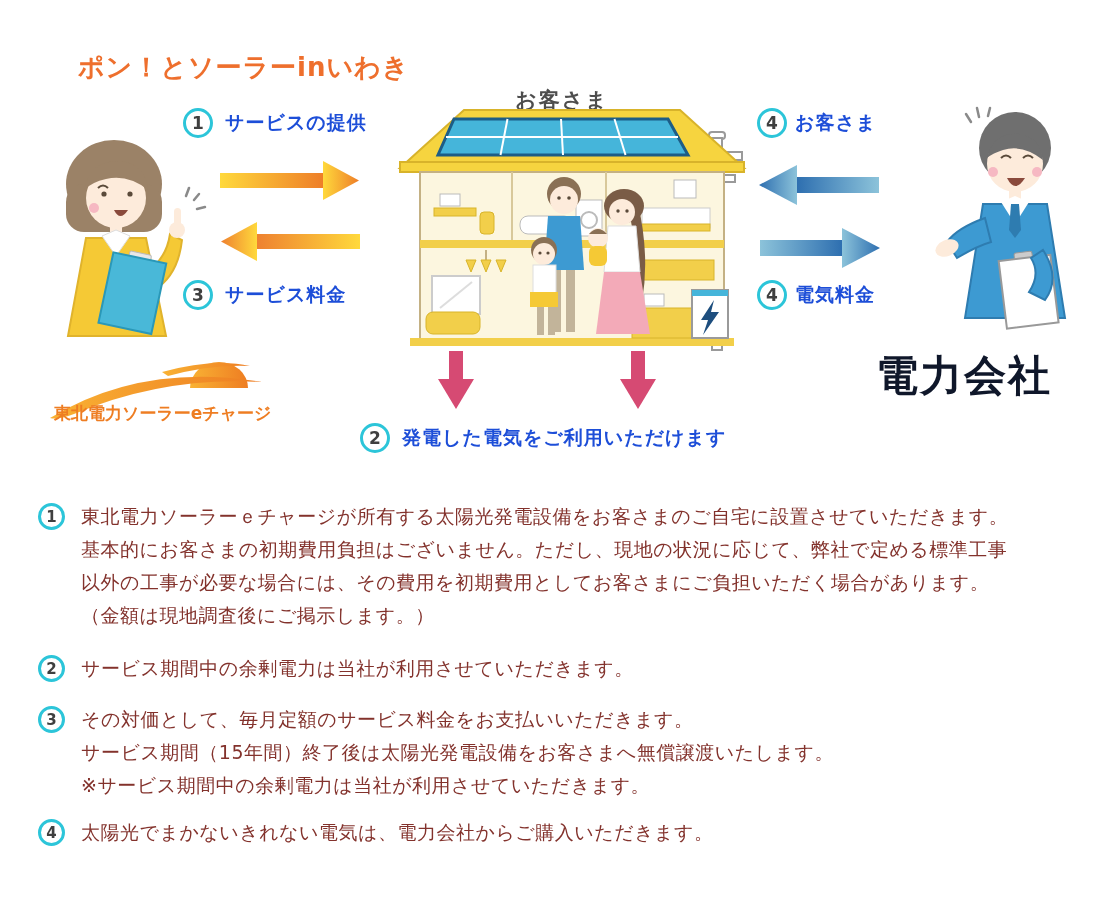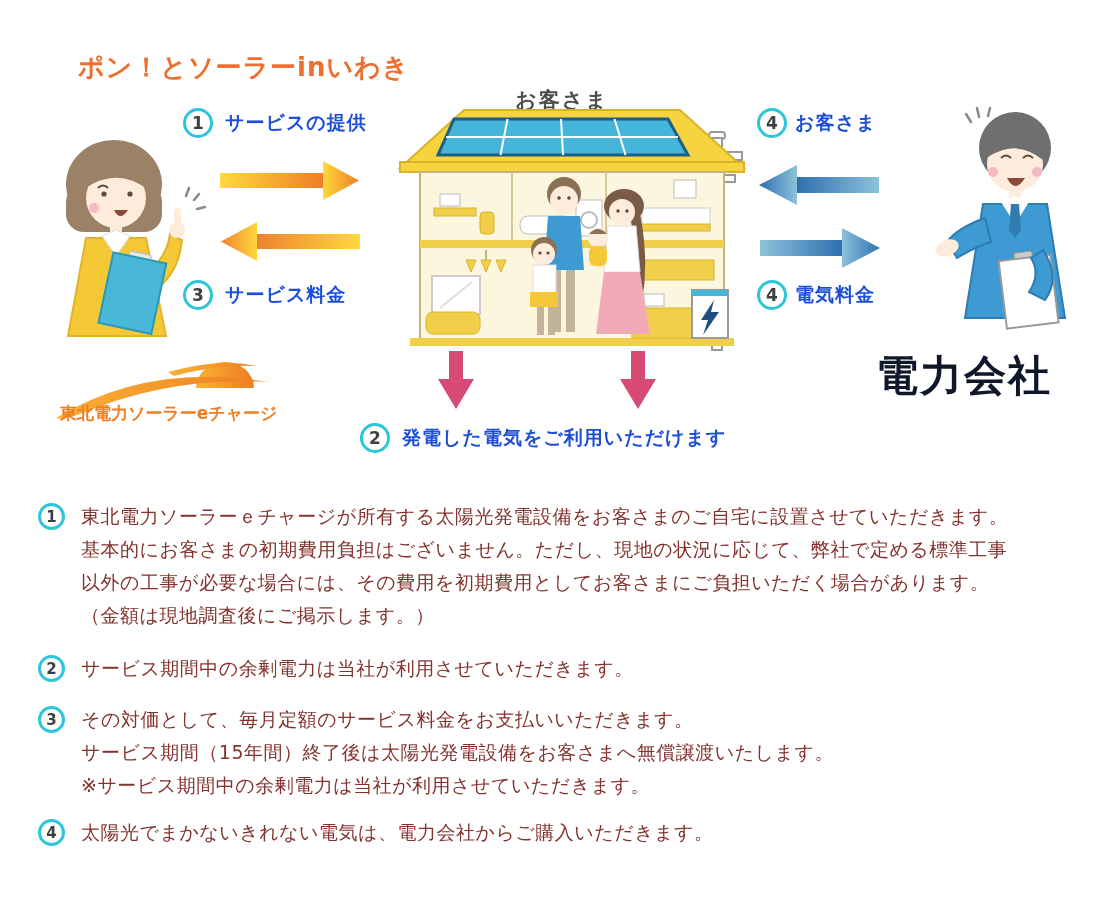--- a/index.html
+++ b/index.html
@@ -35,21 +35,21 @@
 
   .customer-label {
     left:462px; top:74px; width:200px; text-align:center;
     font-size:21px; font-weight:bold; color:#4d4d4d; letter-spacing:2px;margin-top:12px;
   }
   .powerco-label {
     left:876px; top:348px; font-size:42px; font-weight:bold; color:#0f172a;
     letter-spacing:2px;
   }
 
-  .logo-wrap { left:48px; top:350px; width:230px; height:84px; }
+  .logo-wrap { left:42px; top:350px; width:230px; height:84px; }
   .logo-text {
     position:absolute; left:12px; top:52px; font-size:17px; font-weight:bold;
     color:#ee7d22; letter-spacing:0px; white-space:nowrap;
   }
 
   
   .note { position:absolute; display:flex; align-items:flex-start; gap:16px; }
   .note .ntext { font-size:19px; color:#83322c; line-height:33px; letter-spacing:0.5px; }
   .note .ntext div { white-space:nowrap; }
 </style>

